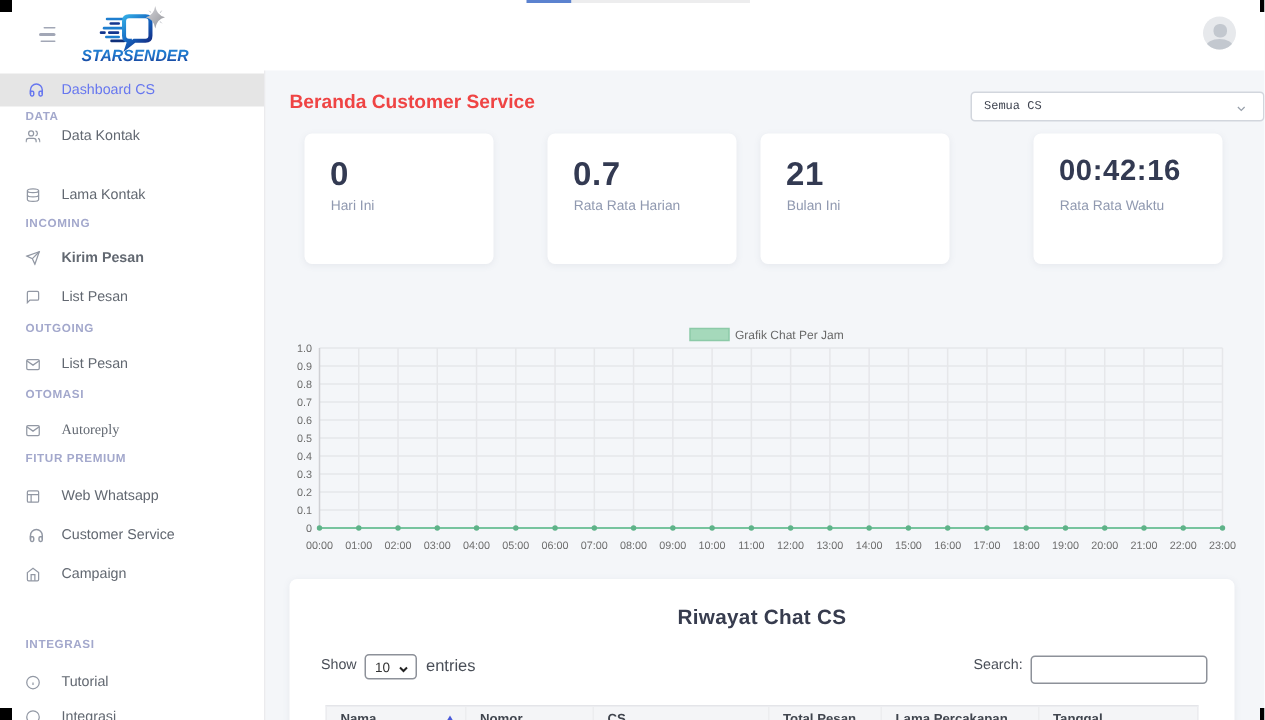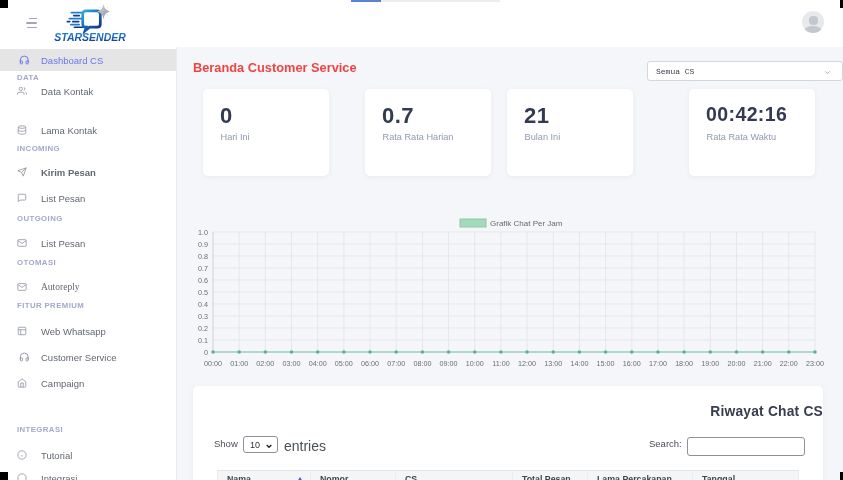--- a/index.html
+++ b/index.html
@@ -26,21 +26,21 @@
 .mi.active svg { stroke:#6777ef; }
 .mh { position:absolute; left:17px; font-size:7.8px; letter-spacing:.4px; color:#a3a8cc; font-weight:bold; white-space:nowrap; }
 
 #heading { left:193px; top:60px; font-size:12.8px; font-weight:bold; color:#ef4444; }
 #selcs { left:647px; top:60.5px; width:196px; height:20.5px; background:#fff; border:1px solid #d2d6dd; border-radius:3px;font-family:Liberation Mono, monospace; }
 #selcs .t { position:absolute; left:8px; top:50%; transform:translateY(-50%); font-size:8px; color:#3f4450; }
 .card { position:absolute; top:89px; width:126px; height:87px; background:#fff; border-radius:5px; box-shadow:0 1px 4px rgba(120,130,150,0.10); }
 .card .num { position:absolute; left:17px; top:15.5px; font-size:22px; font-weight:bold; color:#333a52; letter-spacing:.4px; line-height:22px; }
 .card .lbl { position:absolute; left:17.5px; top:42.5px; font-size:9.2px; color:#9099b0; }
 #riwayat { left:193px; top:386px; width:630px; height:110px; background:#fff; border-radius:5px 5px 0 0; box-shadow:0 1px 4px rgba(120,130,150,0.10); }
-#riwayat .title { position:absolute; left:0; right:0; top:17.5px; text-align:right; font-size:13.8px; font-weight:bold; color:#373c4e; letter-spacing:0.2px; }
+#riwayat .title { position:absolute; left:0; right:0; top:17.5px; text-align:center; font-size:13.8px; font-weight:bold; color:#373c4e; letter-spacing:0.2px; }
 #showrow { position:absolute; left:21px; top:52px; font-size:9.5px; color:#4a4f58; }
 #lensel { position:absolute; left:50px; top:50px; width:35px; height:17px; border:1px solid #8d9199; border-radius:3px; background:#fff; font-size:9px; color:#333; }
 #lensel .v { position:absolute; left:6px; top:3px; }
 #searchlbl { position:absolute; left:456px; top:52px; font-size:9.5px; color:#4a4f58; }
 #searchbox { position:absolute; left:494px; top:51px; width:118px; height:19px; border:1px solid #8d9199; border-radius:3px; background:#fff; }
 
 #thead { position:absolute; left:24px; top:84px; width:582px; height:26px; background:#f4f5f7; border-top:1px solid #e4e5e9; border-left:1px solid #ececef; border-right:1px solid #ececef; }
 #thead .th { position:absolute; top:0; height:100%; border-right:1px solid #ecedef; }
 #thead .th span { position:absolute; left:9px; top:2.5px; font-size:8.8px; font-weight:bold; color:#40454e; white-space:nowrap; }
 #sortarrow { position:absolute; width:0; height:0; border-left:3.2px solid transparent; border-right:3.2px solid transparent; border-bottom:5.5px solid #4a5ad9; }
@@ -325,21 +325,21 @@
 
 <div class="abs" id="riwayat">
   <div class="title">Riwayat Chat CS</div>
   <span id="showrow">Show</span>
   <div id="lensel">
       <span class="v">10</span>
     <svg style="position:absolute;right:4px;top:5px;" width="8" height="8" viewBox="0 0 24 24" fill="none" stroke="#222" stroke-width="4">
         <polyline points="5 9 12 16 19 9"></polyline>
       </svg>
   </div>
-  <span class="abs" style="left:91px;top:52px;font-size:14px;color:#4a4f58;">entries</span>
+  <span class="abs" style="left:91px;top:52px;font-size:11px;color:#4a4f58;">entries</span>
   <span id="searchlbl">Search:</span>
   <div id="searchbox"></div>
   <div id="thead">
     <div class="th" style="left:0;width:93px;">
         <span>Nama</span>
         <span id="sortarrow" style="left:auto;right:7px;top:5.5px;"></span>
       </div>
     <div class="th" style="left:93px;width:85px;">
         <span>Nomor</span>
       </div>

